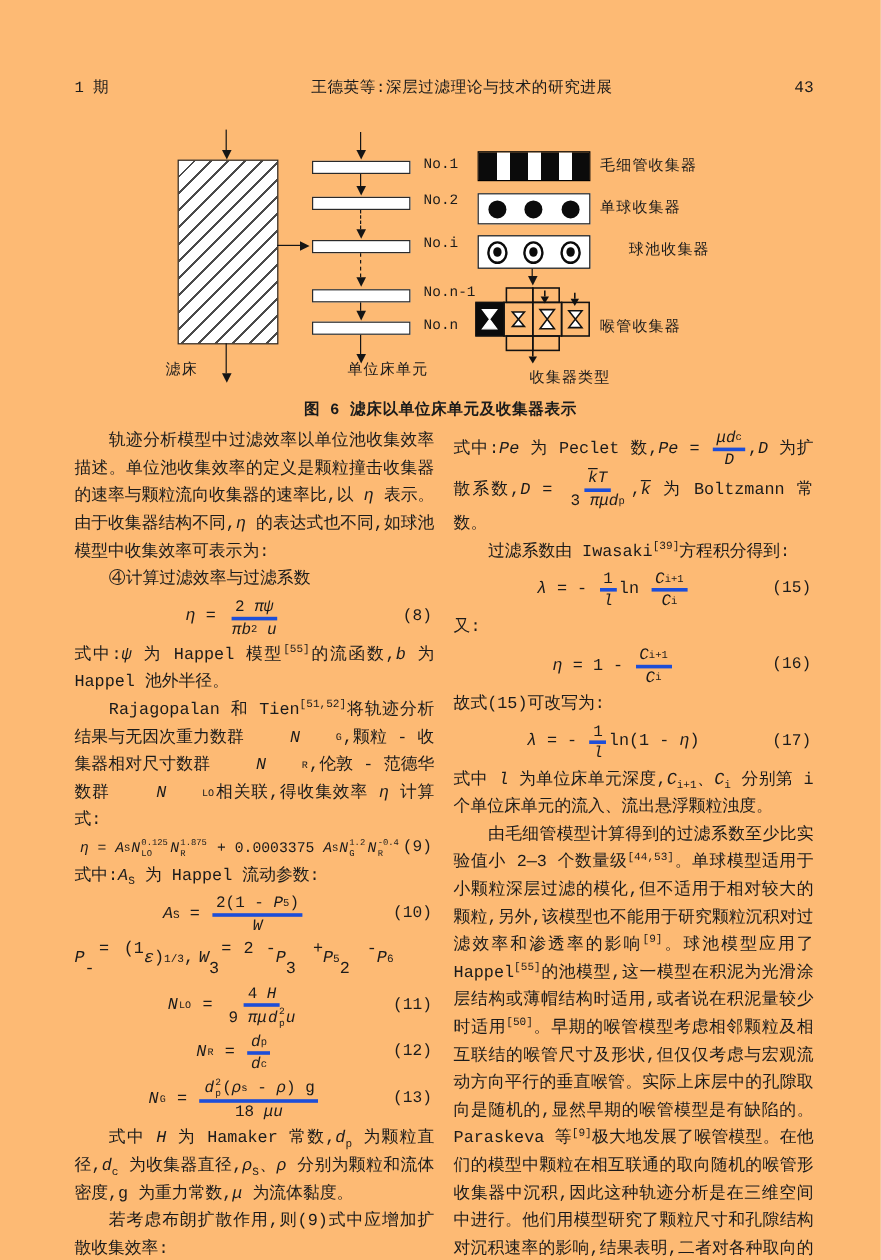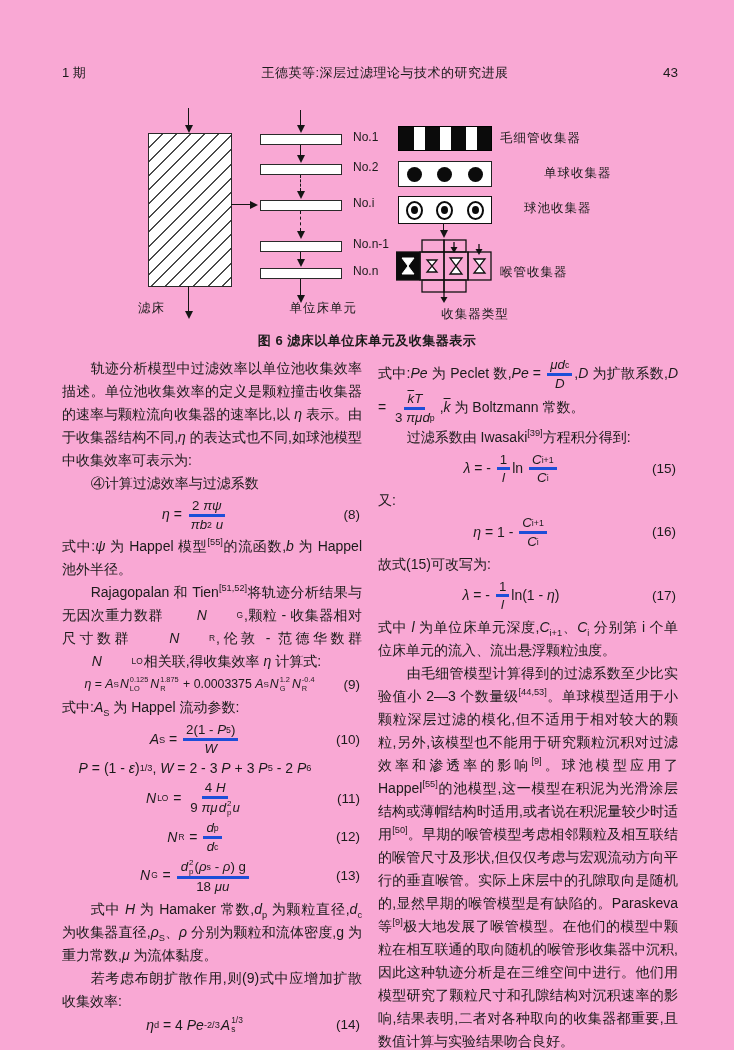--- a/index.html
+++ b/index.html
@@ -1,17 +1,17 @@
 <!DOCTYPE html>
 <html><head>
 <meta charset="utf-8">
 <style>
   html,body{margin:0;padding:0;background:#e8e8e6;}
-  .page{position:relative;width:734px;height:1050px;margin:0 auto;background:#f9a8d4;
-        color:#1b1b1b;font-family:Liberation Sans, sans-serif;overflow:hidden;}
+  .page{position:relative;width:734px;height:1050px;margin:0 auto;background:#fdba74;
+        color:#1b1b1b;font-family:Liberation Mono, monospace;overflow:hidden;}
 
   
   .hdr{position:absolute;top:64px;left:62px;right:56px;display:flex;align-items:baseline;font-size:13px;}
   .hdr .issue{width:70px;}
   .hdr .rtitle{flex:1;text-align:center;letter-spacing:.5px;}
   .hdr .pno{width:40px;text-align:right;font-size:13.5px;}
 
   
   .figure{position:absolute;left:60px;top:106px;width:614px;height:228px;}
   .hatched{position:absolute;border:1.6px solid #2a2a2a;
@@ -130,21 +130,21 @@
     <div class="figlabel" style="left:183px;top:194px;width:114px;text-align:right;">单位床单元</div>
 
     <div class="cap" style="top:20px;"></div>
     <div class="figlabel" style="left:440px;top:24px;">毛细管收集器</div>
 
     <div class="sph" style="top:55px;">
       <span class="dot"></span>
       <span class="dot"></span>
       <span class="dot"></span>
     </div>
-    <div class="figlabel" style="left:440px;top:59px;margin-left:44px;">单球收集器</div>
+    <div class="figlabel" style="left:440px;top:59px;">单球收集器</div>
 
     <div class="cell" style="top:90px;">
       <span class="ring">
           <span class="core"></span>
         </span>
       <span class="ring">
           <span class="core"></span>
         </span>
       <span class="ring">
           <span class="core"></span>

